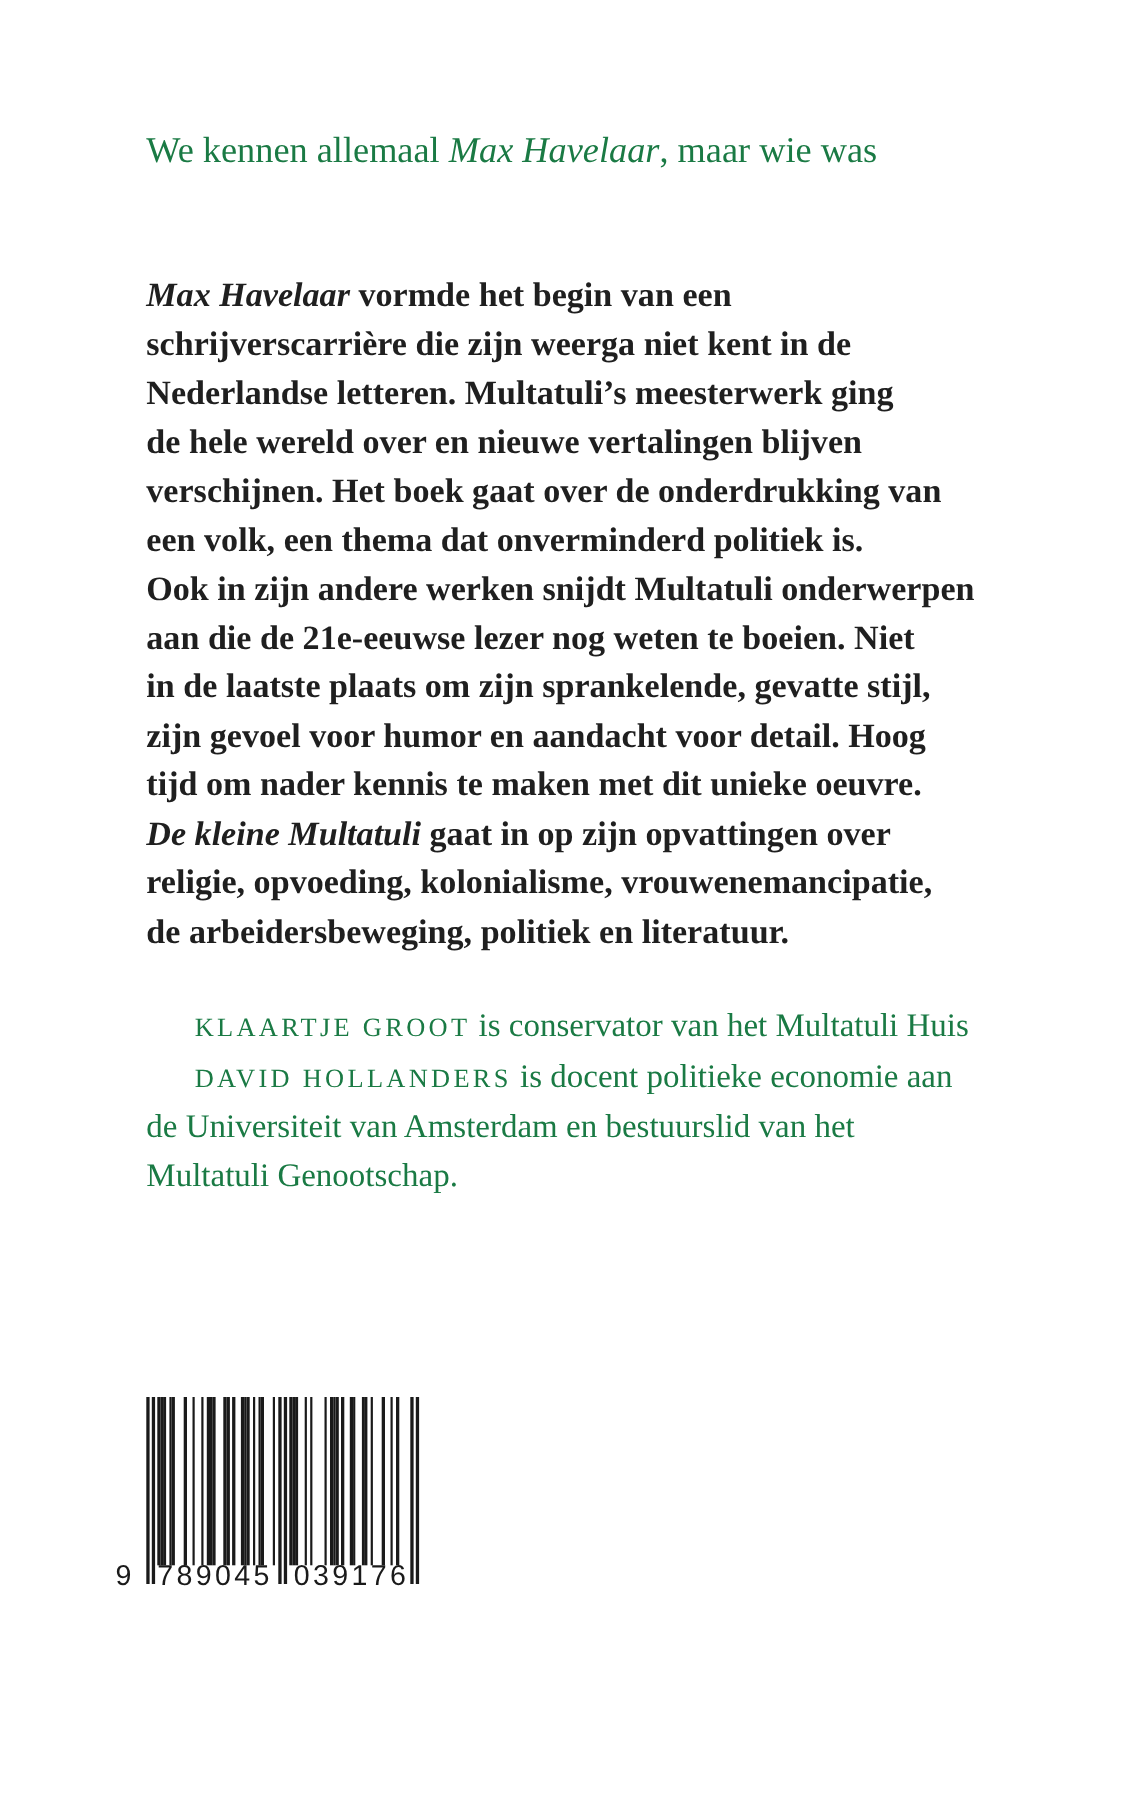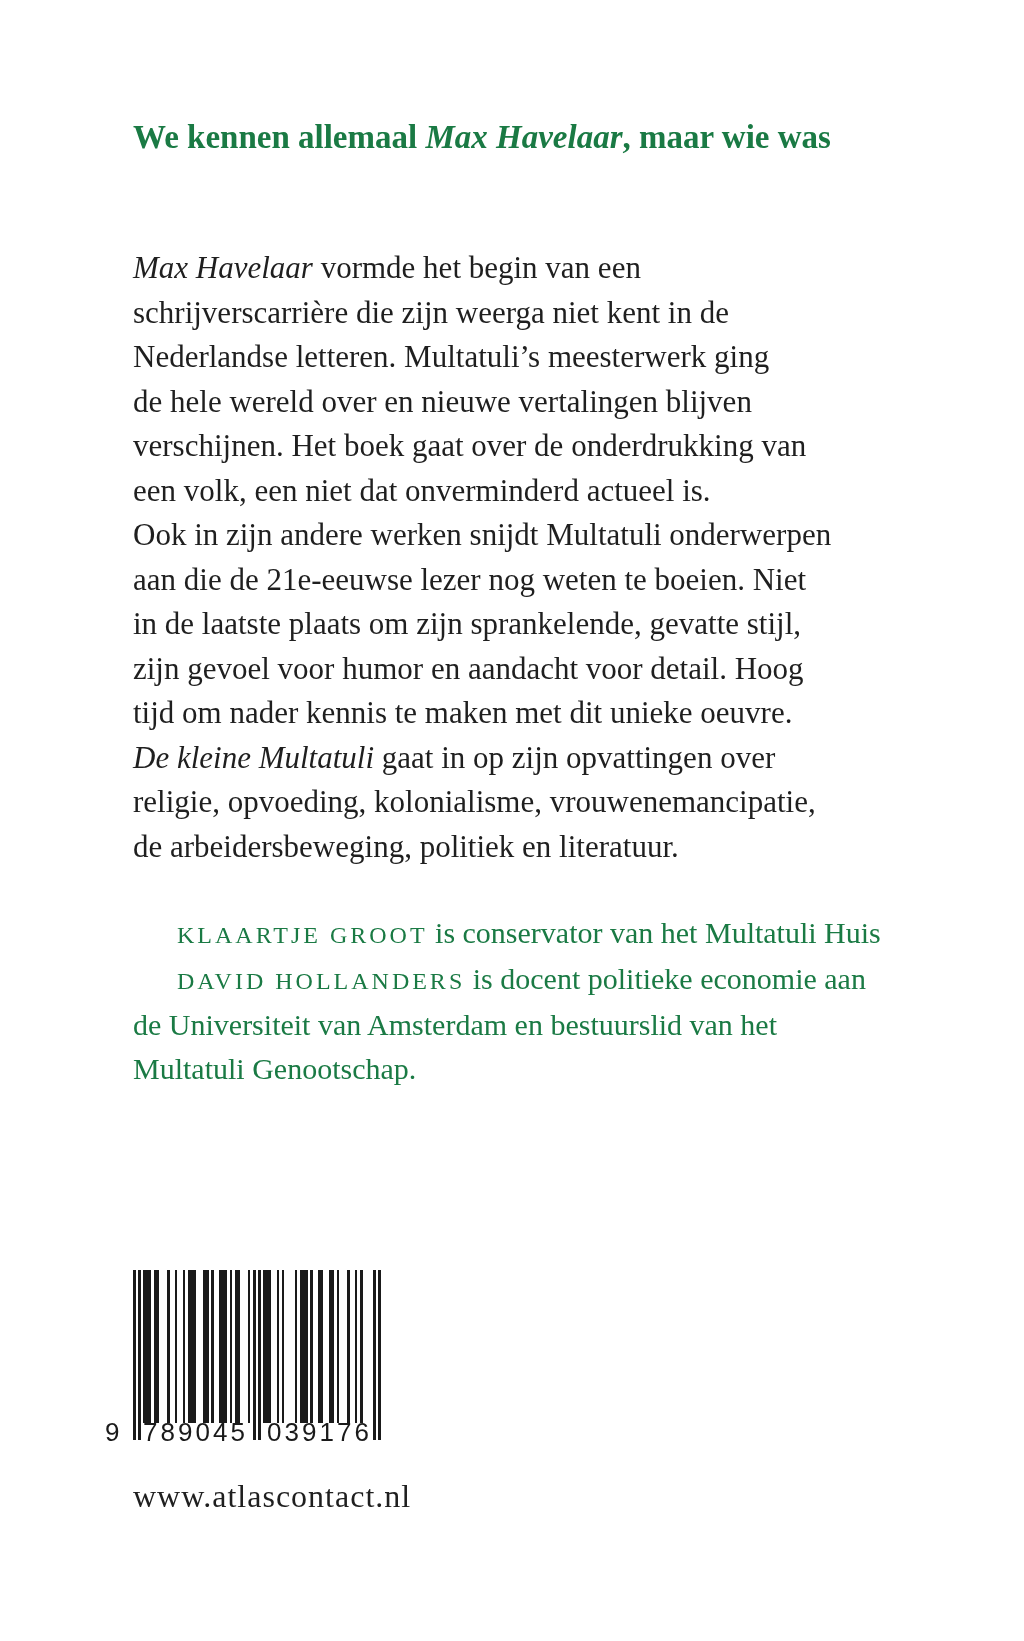--- a/index.html
+++ b/index.html
@@ -14,25 +14,25 @@
     margin:0 auto;
     background:var(--bg);
     font-family:"Liberation Serif",serif;
     color:var(--ink);
     overflow:hidden;
   }
   .line{white-space:nowrap;}
 
   .tagline{
     position:absolute;left:133px;top:114px;width:720px;
-    font-size:33px;line-height:46px;color:var(--green);font-weight:bold;
+    font-size:33px;line-height:46px;color:var(--green);
   }
   .blurb{
     position:absolute;left:133px;top:246px;width:800px;
-    font-size:31px;line-height:44.5px;color:var(--ink);
+    font-size:31px;line-height:44.5px;color:var(--ink);font-weight:bold;
   }
   .authors{
     position:absolute;left:133px;top:911px;width:800px;
     font-size:30px;line-height:44px;color:var(--green);
   }
   .authors .sc{
     font-size:24px;letter-spacing:3px;margin-left:44px;
   }
   i{font-style:italic;}
 
@@ -66,21 +66,21 @@
   <div class="tagline">
       <div class="line"><span>We kennen allemaal </span><i>Max Havelaar</i><span>, maar wie was</span></div>
     </div>
 
   <div class="blurb">
       <div class="line"><i>Max Havelaar</i><span> vormde het begin van een</span></div>
       <div class="line"><span>schrijverscarrière die zijn weerga niet kent in de</span></div>
       <div class="line"><span>Nederlandse letteren. Multatuli’s meesterwerk ging</span></div>
       <div class="line"><span>de hele wereld over en nieuwe vertalingen blijven</span></div>
       <div class="line"><span>verschijnen. Het boek gaat over de onderdrukking van</span></div>
-      <div class="line"><span>een volk, een niet dat onverminderd actueel is.</span></div>
+      <div class="line"><span>een volk, een thema dat onverminderd politiek is.</span></div>
       <div class="line"><span>Ook in zijn andere werken snijdt Multatuli onderwerpen</span></div>
       <div class="line"><span>aan die de 21e-eeuwse lezer nog weten te boeien. Niet</span></div>
       <div class="line"><span>in de laatste plaats om zijn sprankelende, gevatte stijl,</span></div>
       <div class="line"><span>zijn gevoel voor humor en aandacht voor detail. Hoog</span></div>
       <div class="line"><span>tijd om nader kennis te maken met dit unieke oeuvre.</span></div>
       <div class="line"><i>De kleine Multatuli</i><span> gaat in op zijn opvattingen over</span></div>
       <div class="line"><span>religie, opvoeding, kolonialisme, vrouwenemancipatie,</span></div>
       <div class="line"><span>de arbeidersbeweging, politiek en literatuur.</span></div>
     </div>
 
@@ -201,15 +201,14 @@
     <div class="bc-digits bc-g2">
         <span>0</span>
         <span>3</span>
         <span>9</span>
         <span>1</span>
         <span>7</span>
         <span>6</span>
       </div>
   </div>
 
-  <div class="website">www.atlascontact.nl</div>
 
 </div>
 
 </body></html>

